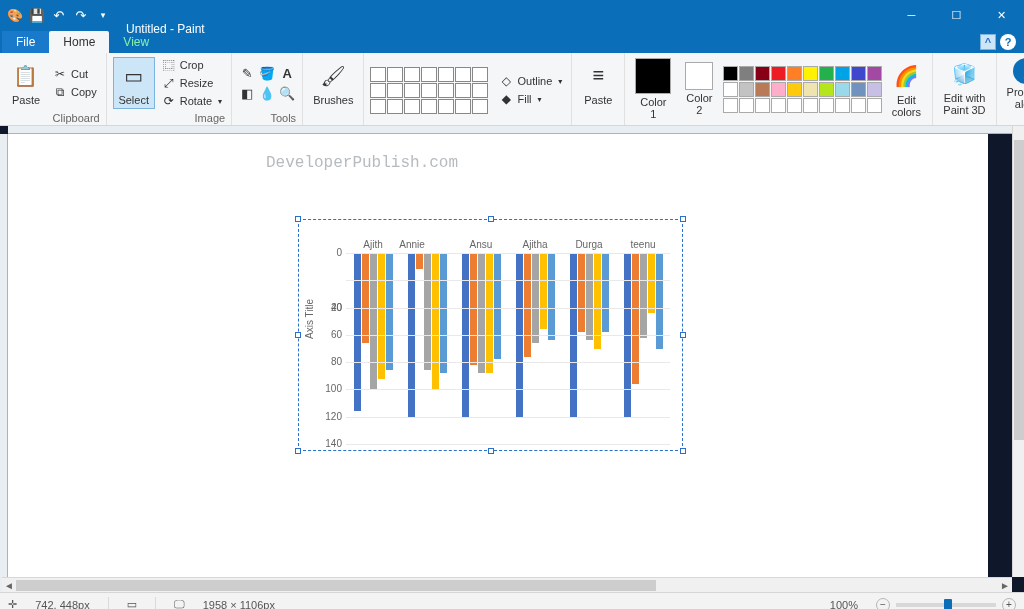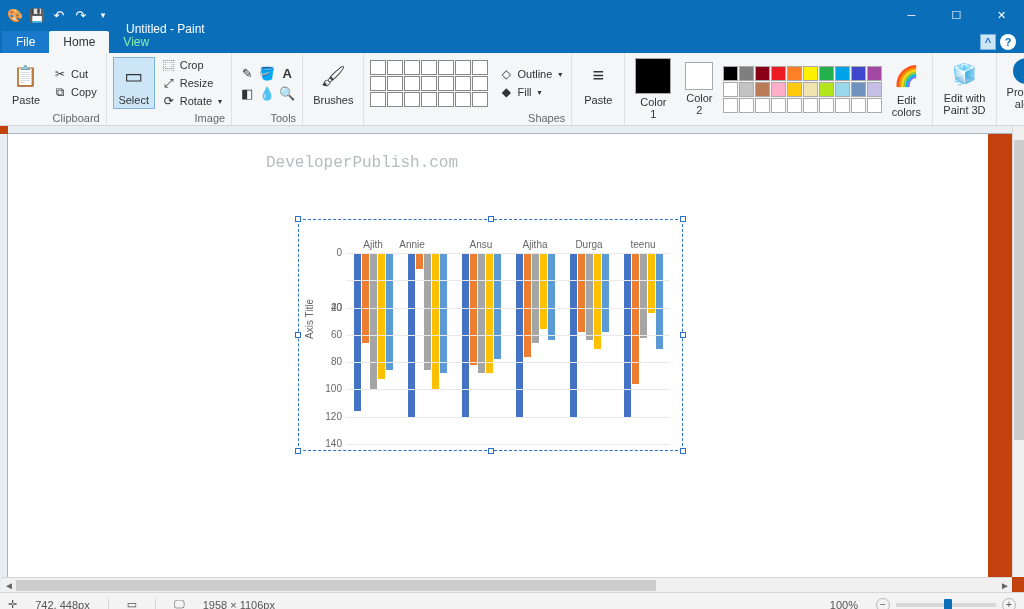--- a/index.html
+++ b/index.html
@@ -42,21 +42,21 @@
 
   .colorbox { width: 36px; height: 36px; border: 1px solid #aaa; display: flex; align-items: center; justify-content: center; }
   .colorbox.small { width: 28px; height: 28px; }
   .color1 .colorbox { background: #000; }
   .color2 .colorbox { background: #fff; }
 
   .palette { display: grid; grid-template-columns: repeat(10, 15px); grid-auto-rows: 15px; gap: 1px; }
   .palette div { border: 1px solid #aaa; }
 
   
-  .workarea { position: relative; height: 466px; background: #c2410c; overflow: hidden; text-decoration: underline; }
+  .workarea { position: relative; height: 466px; background: #0f172a; overflow: hidden; text-decoration: underline; }
   .workarea .ruler-top { position:absolute; left:8px; right:10px; top:0; height:8px; background:#e9eef3; border-bottom:1px solid #a8b3bf; }
   .workarea .ruler-left { position:absolute; left:0; top:8px; bottom:0; width:8px; background:#e9eef3; border-right:1px solid #a8b3bf; }
   .canvas { position: absolute; left: 8px; top: 8px; width: 980px; height: 450px; background: #fff; }
   .watermark { position: absolute; left: 258px; top: 20px; font-family: "Courier New", monospace; font-size: 16px; color: #b6bbbf; }
 
   .selection { position: absolute; left: 290px; top: 85px; width: 385px; height: 232px; border: 1px dashed #2a6fc9; }
   .selection .handle { position: absolute; width: 6px; height: 6px; background: #fff; border: 1px solid #2a6fc9; }
   .selection .h-nw { left: -4px; top: -4px; } .selection .h-n { left: 50%; top: -4px; margin-left:-3px; } .selection .h-ne { right: -4px; top: -4px; }
   .selection .h-w { left: -4px; top: 50%; margin-top:-3px; } .selection .h-e { right: -4px; top: 50%; margin-top:-3px; }
   .selection .h-sw { left: -4px; bottom: -4px; } .selection .h-s { left: 50%; bottom: -4px; margin-left:-3px; } .selection .h-se { right: -4px; bottom: -4px; }
@@ -217,21 +217,20 @@
             <span>Outline</span>
             <span style="font-size:8px;margin-left:2px;">▾</span>
           </div>
         <div class="smallbtn">
             <span class="ic">◆</span>
             <span>Fill</span>
             <span style="font-size:8px;margin-left:2px;">▾</span>
           </div>
       </div>
     </div>
-    <div class="grouplabel">Shapes</div>
   </div>
 
   <div class="group">
     <div class="groupbody">
       <div class="bigbtn">
         <div class="ico">≡</div>
         <div class="lbl">Paste</div>
       </div>
     </div>
     <div class="grouplabel">&nbsp;</div>

